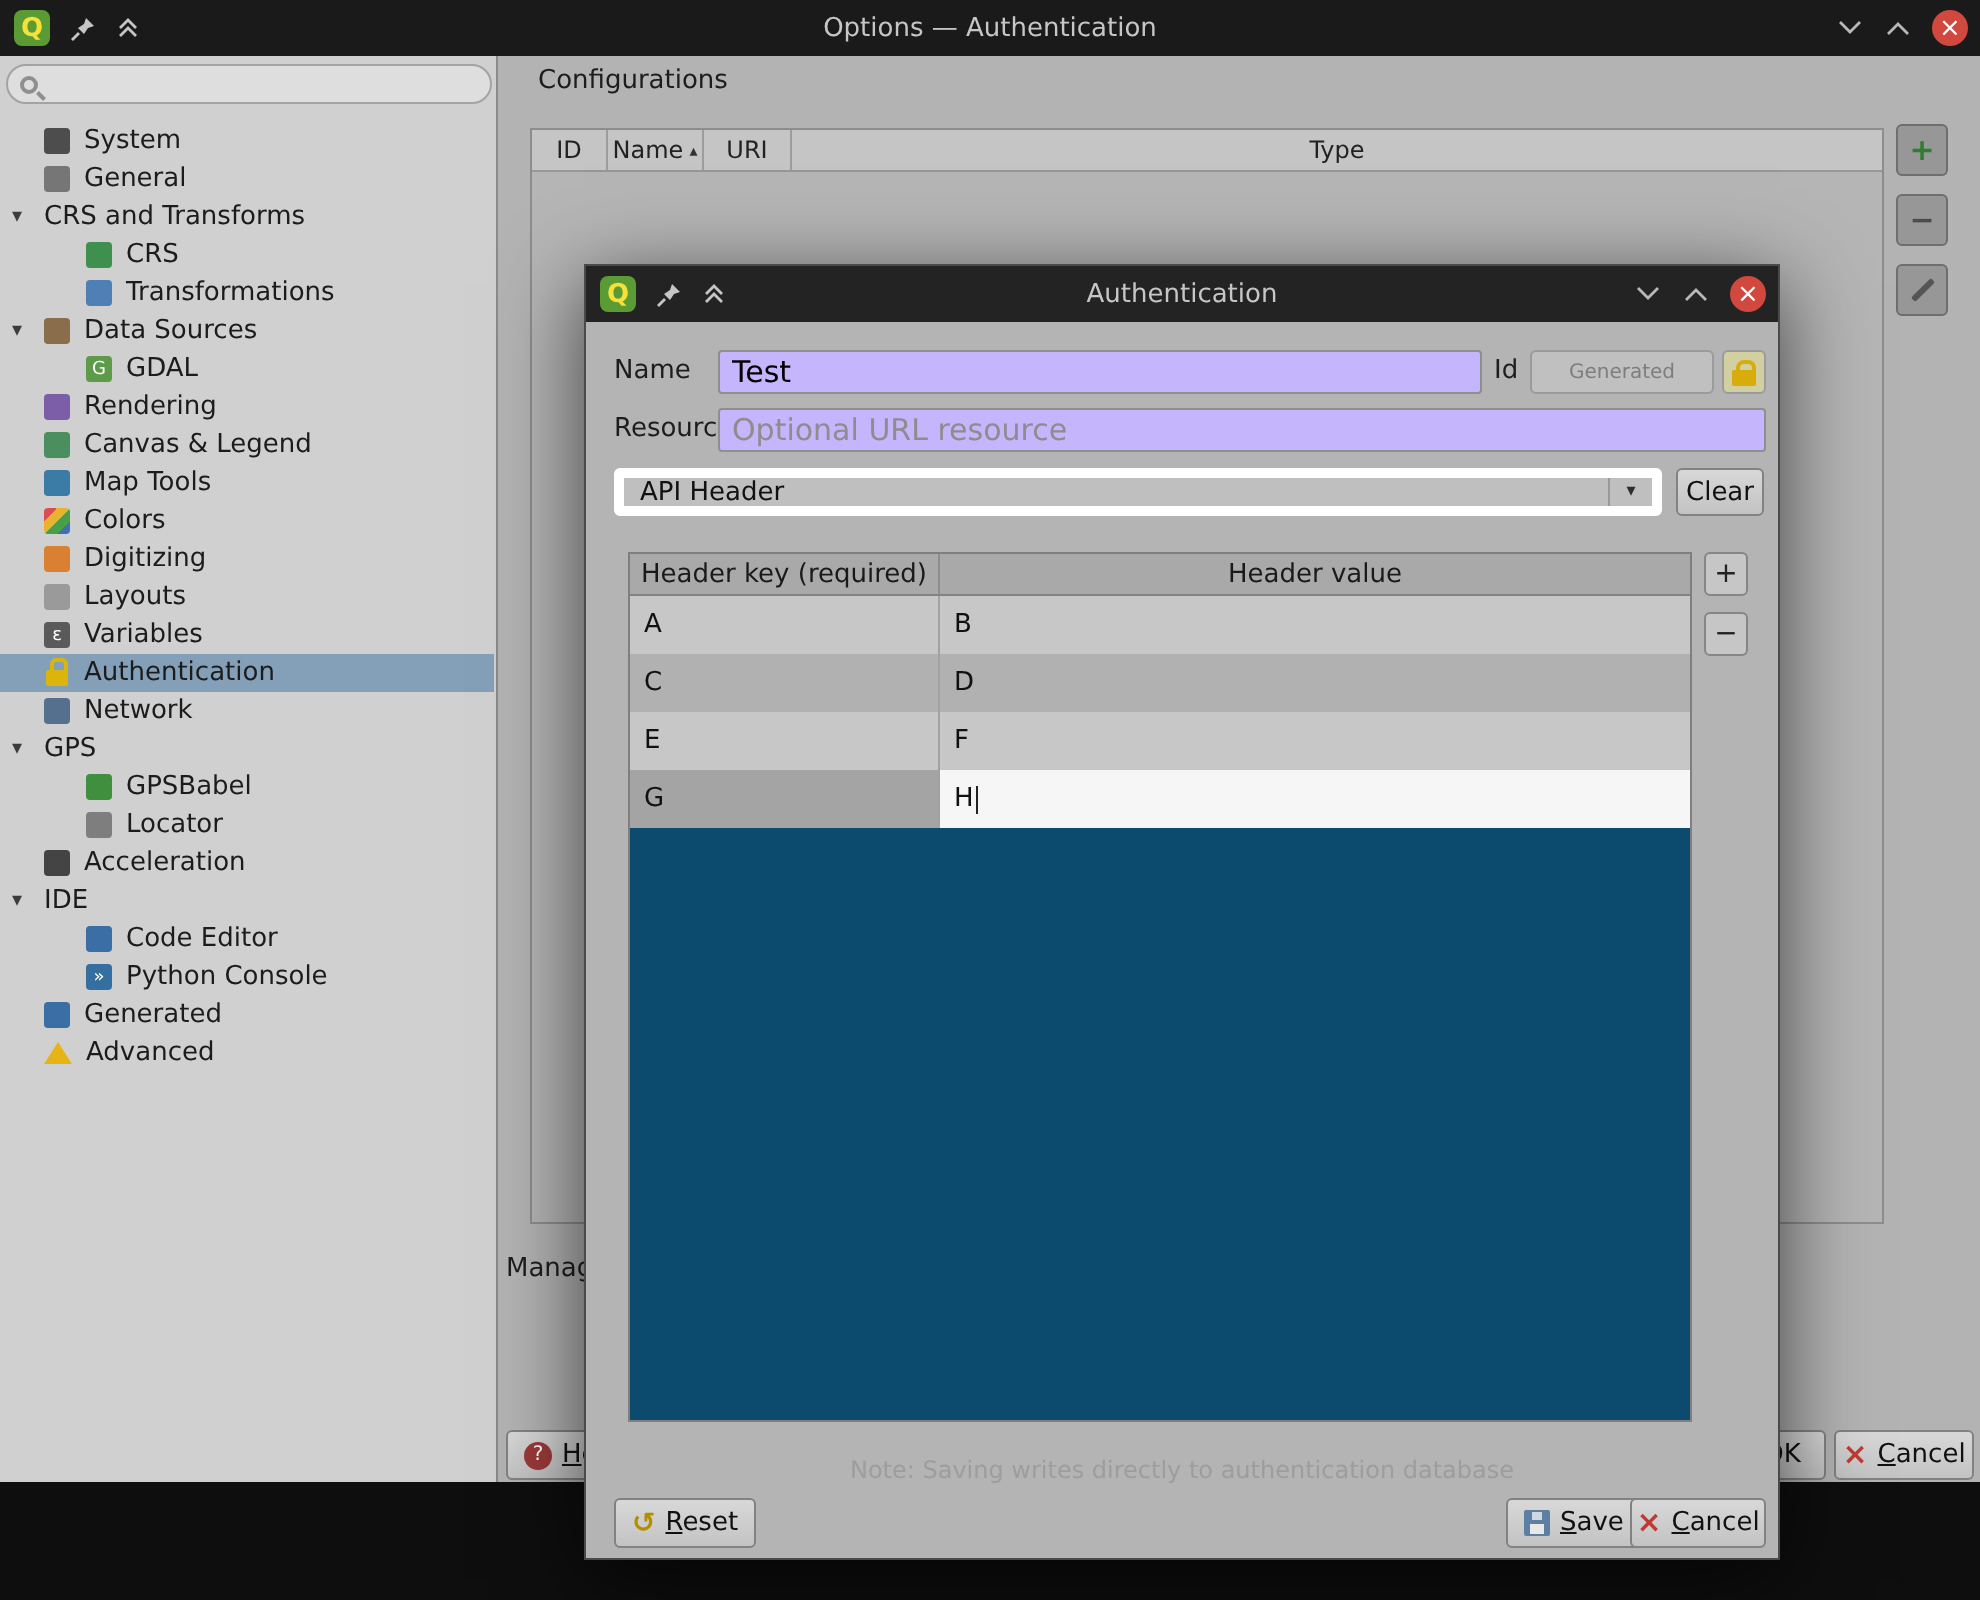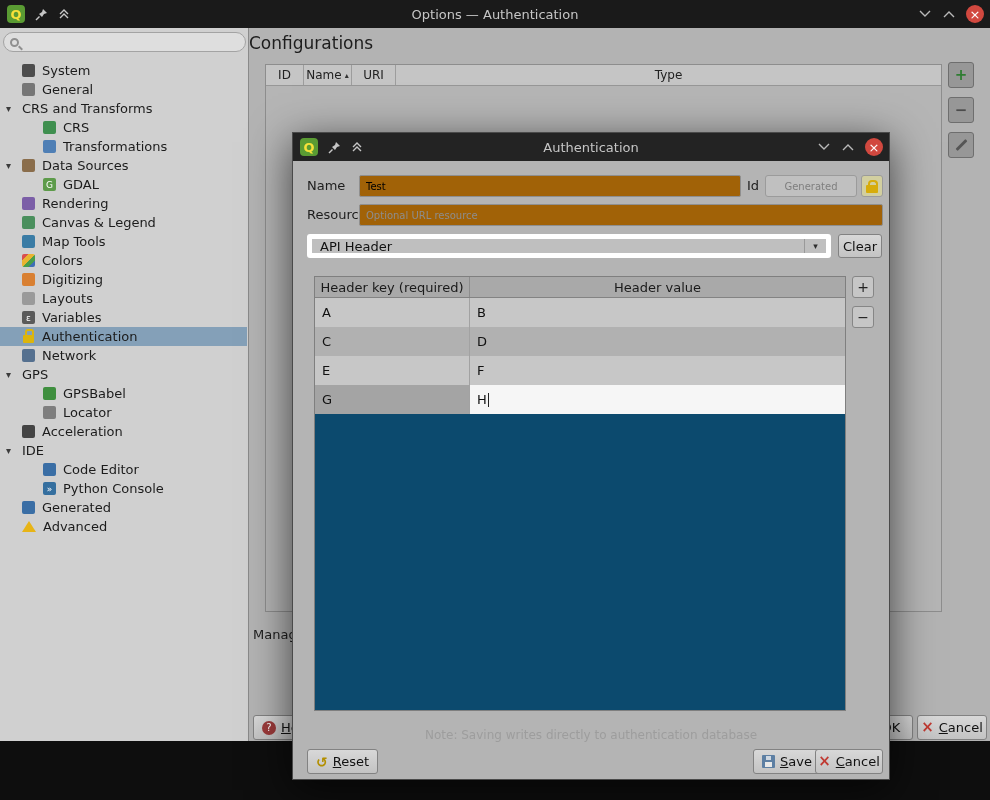--- a/index.html
+++ b/index.html
@@ -29,21 +29,21 @@
   .expander { width:16px; flex:0 0 16px; font-size:10px; color:#3c3c3c; text-align:left; }
   .tree-icon { width:13px; height:13px; border-radius:2px; margin-right:7px; flex:0 0 13px; display:flex; align-items:center; justify-content:center; font-size:9px; color:#fff; font-style:normal; }
   .tree-icon.shape-triangle { width:0; height:0; border-left:7px solid transparent; border-right:7px solid transparent; border-bottom:11px solid #e7b416; background:transparent !important; border-radius:0; }
   .tree-icon.shape-lock { background:transparent !important; position:relative; }
   .tree-icon.shape-lock::after { content:""; position:absolute; left:1px; bottom:0; width:11px; height:8px; background:#dcb50c; border-radius:1px; }
   .tree-icon.shape-lock::before { content:""; position:absolute; left:3px; top:-1px; width:5px; height:6px; border:2px solid #dcb50c; border-bottom:none; border-radius:3px 3px 0 0; }
   .tree-icon.shape-palette { background:linear-gradient(135deg,#d94f4f 0 25%,#e8b430 25% 50%,#4a9e4a 50% 75%,#3f6fb5 75% 100%) !important; }
 
   
   .main { position:absolute; left:249px; top:28px; right:0; bottom:0; }
-  .heading { position:absolute; left:0; top:5px; font-size:17px; color:#1d1d1d; }
+  .heading { position:absolute; left:20px; top:5px; font-size:13px; color:#1d1d1d; }
   .config-table { position:absolute; left:16px; top:36px; width:677px; height:548px; border:1px solid #8d8d8d; background:#b5b5b5; }
   .cfg-header { display:flex; height:21px; background:#c5c5c5; border-bottom:1px solid #979797; }
   .cfg-col { font-size:12px; color:#222; display:flex; align-items:center; justify-content:center; border-right:1px solid #9d9d9d; }
   .cfg-col-0 { width:38px; } .cfg-col-1 { width:48px; } .cfg-col-2 { width:44px; } .cfg-col-3 { flex:1; border-right:none; }
   .sort-arrow { font-size:8px; margin-left:3px; color:#333; }
   .cfg-body { position:absolute; top:21px; bottom:0; left:0; right:0; }
   .side-btns { position:absolute; left:699px; top:34px; display:flex; flex-direction:column; gap:9px; }
   .sq-btn { width:26px; height:26px; background:#979797; border:1px solid #6e6e6e; border-radius:3px; display:flex; align-items:center; justify-content:center; font-size:15px; }
   .sq-btn .plus { color:#2f7d32; font-weight:bold; }
   .sq-btn .minus { color:#4c4c4c; font-weight:bold; }
@@ -58,21 +58,21 @@
   .x-ic { color:#c03a32; font-weight:bold; font-size:15px; line-height:1; }
   .reset-ic { color:#b38f00; font-weight:bold; font-size:14px; line-height:1; }
   .disk { width:13px; height:13px; background:#5d7fa3; border-radius:1px; position:relative; flex:0 0 13px; }
   .disk::after { content:""; position:absolute; left:3px; bottom:1px; width:7px; height:5px; background:#e8e8e8; }
   .disk::before { content:""; position:absolute; left:4px; top:1px; width:5px; height:4px; background:#cfd8e2; }
 
   
   .modal { position:absolute; left:292px; top:132px; width:598px; height:648px; background:#b4b4b4; border:1px solid #4a4a4a; box-shadow:0 10px 40px rgba(0,0,0,.65); }
   .modal .titlebar { background:#232323; }
   .m-label { position:absolute; font-size:13px; color:#1d1d1d; line-height:22px; }
-  .text-input { position:absolute; height:22px; background:#a16207; border:1px solid #8f8f8f; border-radius:2px; font-size:10px; padding:0 6px; color:#000; font-family:inherit; }
+  .text-input { position:absolute; height:22px; background:#c4b5fd; border:1px solid #8f8f8f; border-radius:2px; font-size:15px; padding:0 6px; color:#000; font-family:inherit; }
   .text-input::placeholder { color:#8d8d8d; }
   .gen-btn { position:absolute; left:472px; top:42px; width:92px; height:22px; background:#c0c0c0; border:1px solid #9b9b9b; border-radius:3px; color:#7e7e7e; font-size:10px; display:flex; align-items:center; justify-content:center; }
   .lock-btn { position:absolute; left:568px; top:42px; width:22px; height:22px; background:#d2cfa0; border:1px solid #9b9b9b; border-radius:3px; display:flex; align-items:center; justify-content:center; }
   .mini-lock { position:relative; width:12px; height:13px; }
   .mini-lock::after { content:""; position:absolute; left:0; bottom:0; width:12px; height:8px; background:#d7ac0b; border-radius:1px; }
   .mini-lock::before { content:""; position:absolute; left:2px; top:0; width:6px; height:6px; border:2px solid #d7ac0b; border-bottom:none; border-radius:4px 4px 0 0; }
   .combo { position:absolute; left:14px; top:101px; width:524px; height:24px; background:#bfbfbf; border:5px solid #ffffff; border-radius:3px; display:flex; align-items:center; }
   .combo-text { flex:1; font-size:13px; color:#111; padding:0 8px; }
   .combo-arrow { width:22px; align-self:stretch; border-left:1px solid #999; display:flex; align-items:center; justify-content:center; font-size:9px; color:#2e2e2e; }
   .clear-btn { position:absolute; left:545px; top:101px; width:44px; height:24px; }

